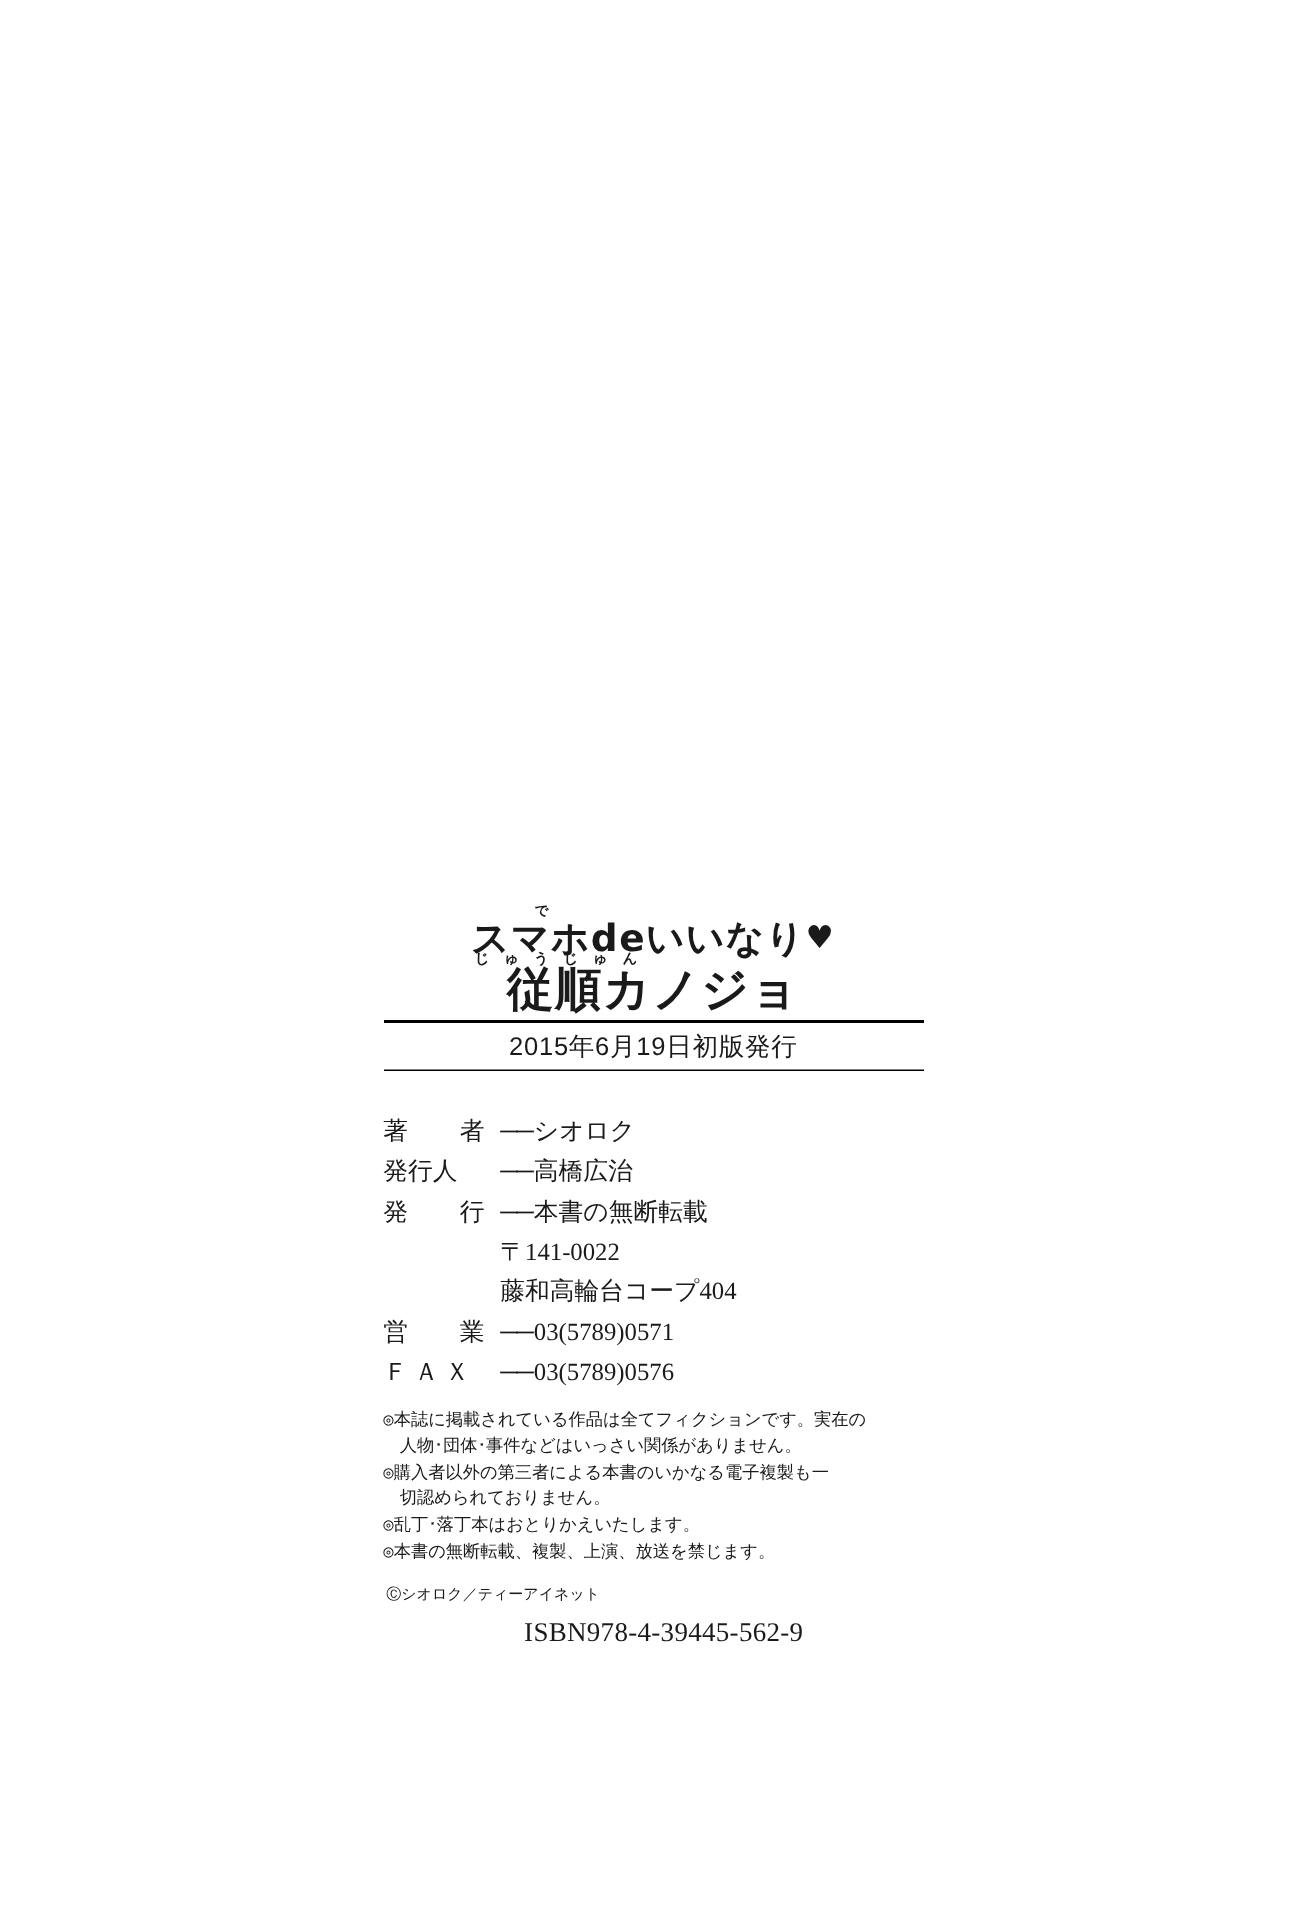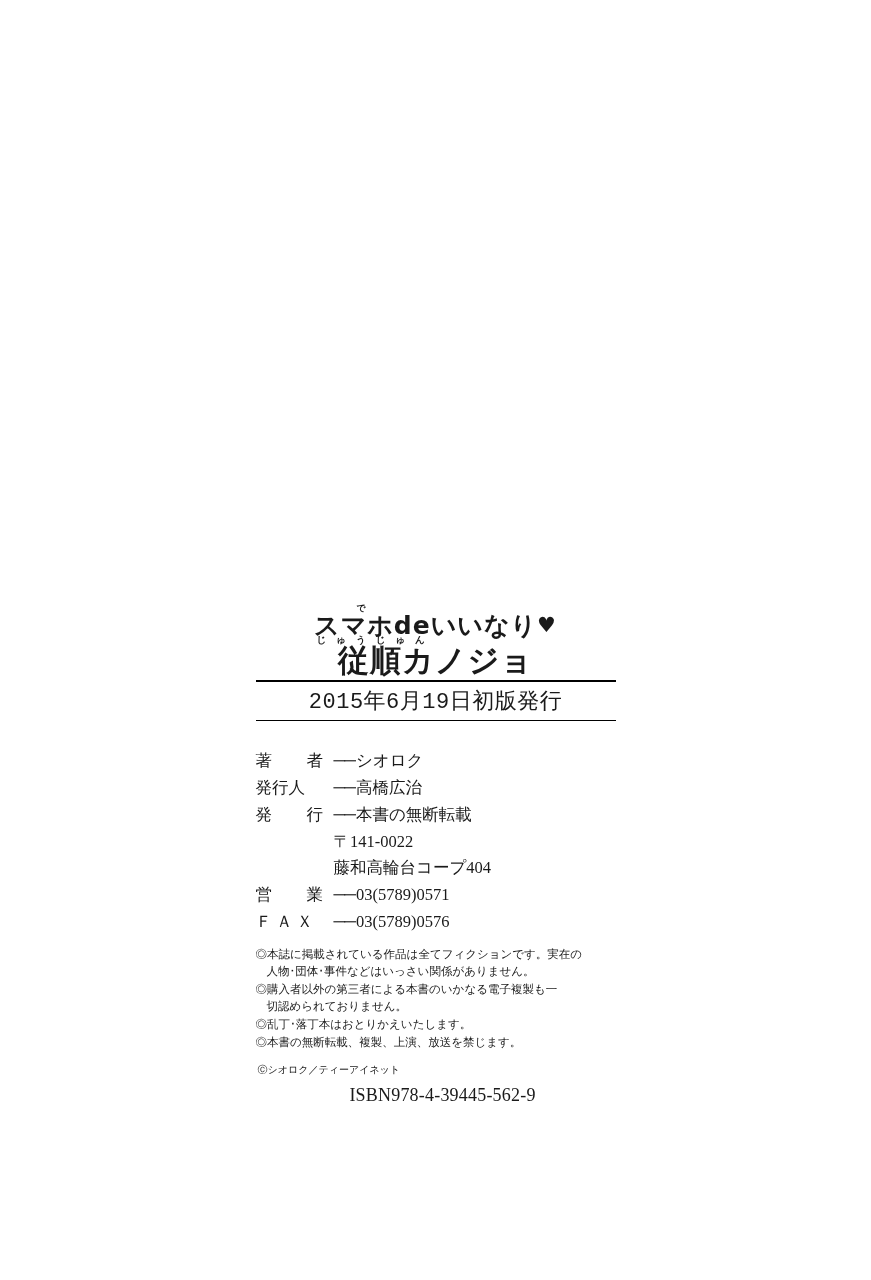--- a/index.html
+++ b/index.html
@@ -65,26 +65,26 @@
     position: absolute;
     font-size: 9.5px;
     font-weight: bold;
     left: 61px;
     top: -8px;
     letter-spacing: 10px;
   }
 
   .pubdate {
     text-align: center;
-    font-size: 22px;
+    font-size: 17px;
     padding-top: 4px;
     padding-bottom: 4px;
     border-bottom: 1.5px solid #000;
     letter-spacing: 0.5px;
-    font-family: Liberation Mono, monospace;
+    font-family: Liberation Sans, sans-serif;
   }
 
   
   .credits {
     margin-top: 27px;
     font-size: 16.5px;
     line-height: 1.62;
   }
   .credit-row {
     display: flex;
@@ -106,21 +106,21 @@
   .addr-row {
     padding-left: 78px;
     white-space: nowrap;
   }
 
   
   .notices {
     margin-top: 10px;
     font-size: 11.5px;
     line-height: 1.48;
-    font-family: Liberation Sans, sans-serif;
+    font-family: Liberation Mono, monospace;
   }
   .notice {
     margin-bottom: 1px;
   }
   .notice .ind {
     display: block;
     padding-left: 11px;
   }
 
   

